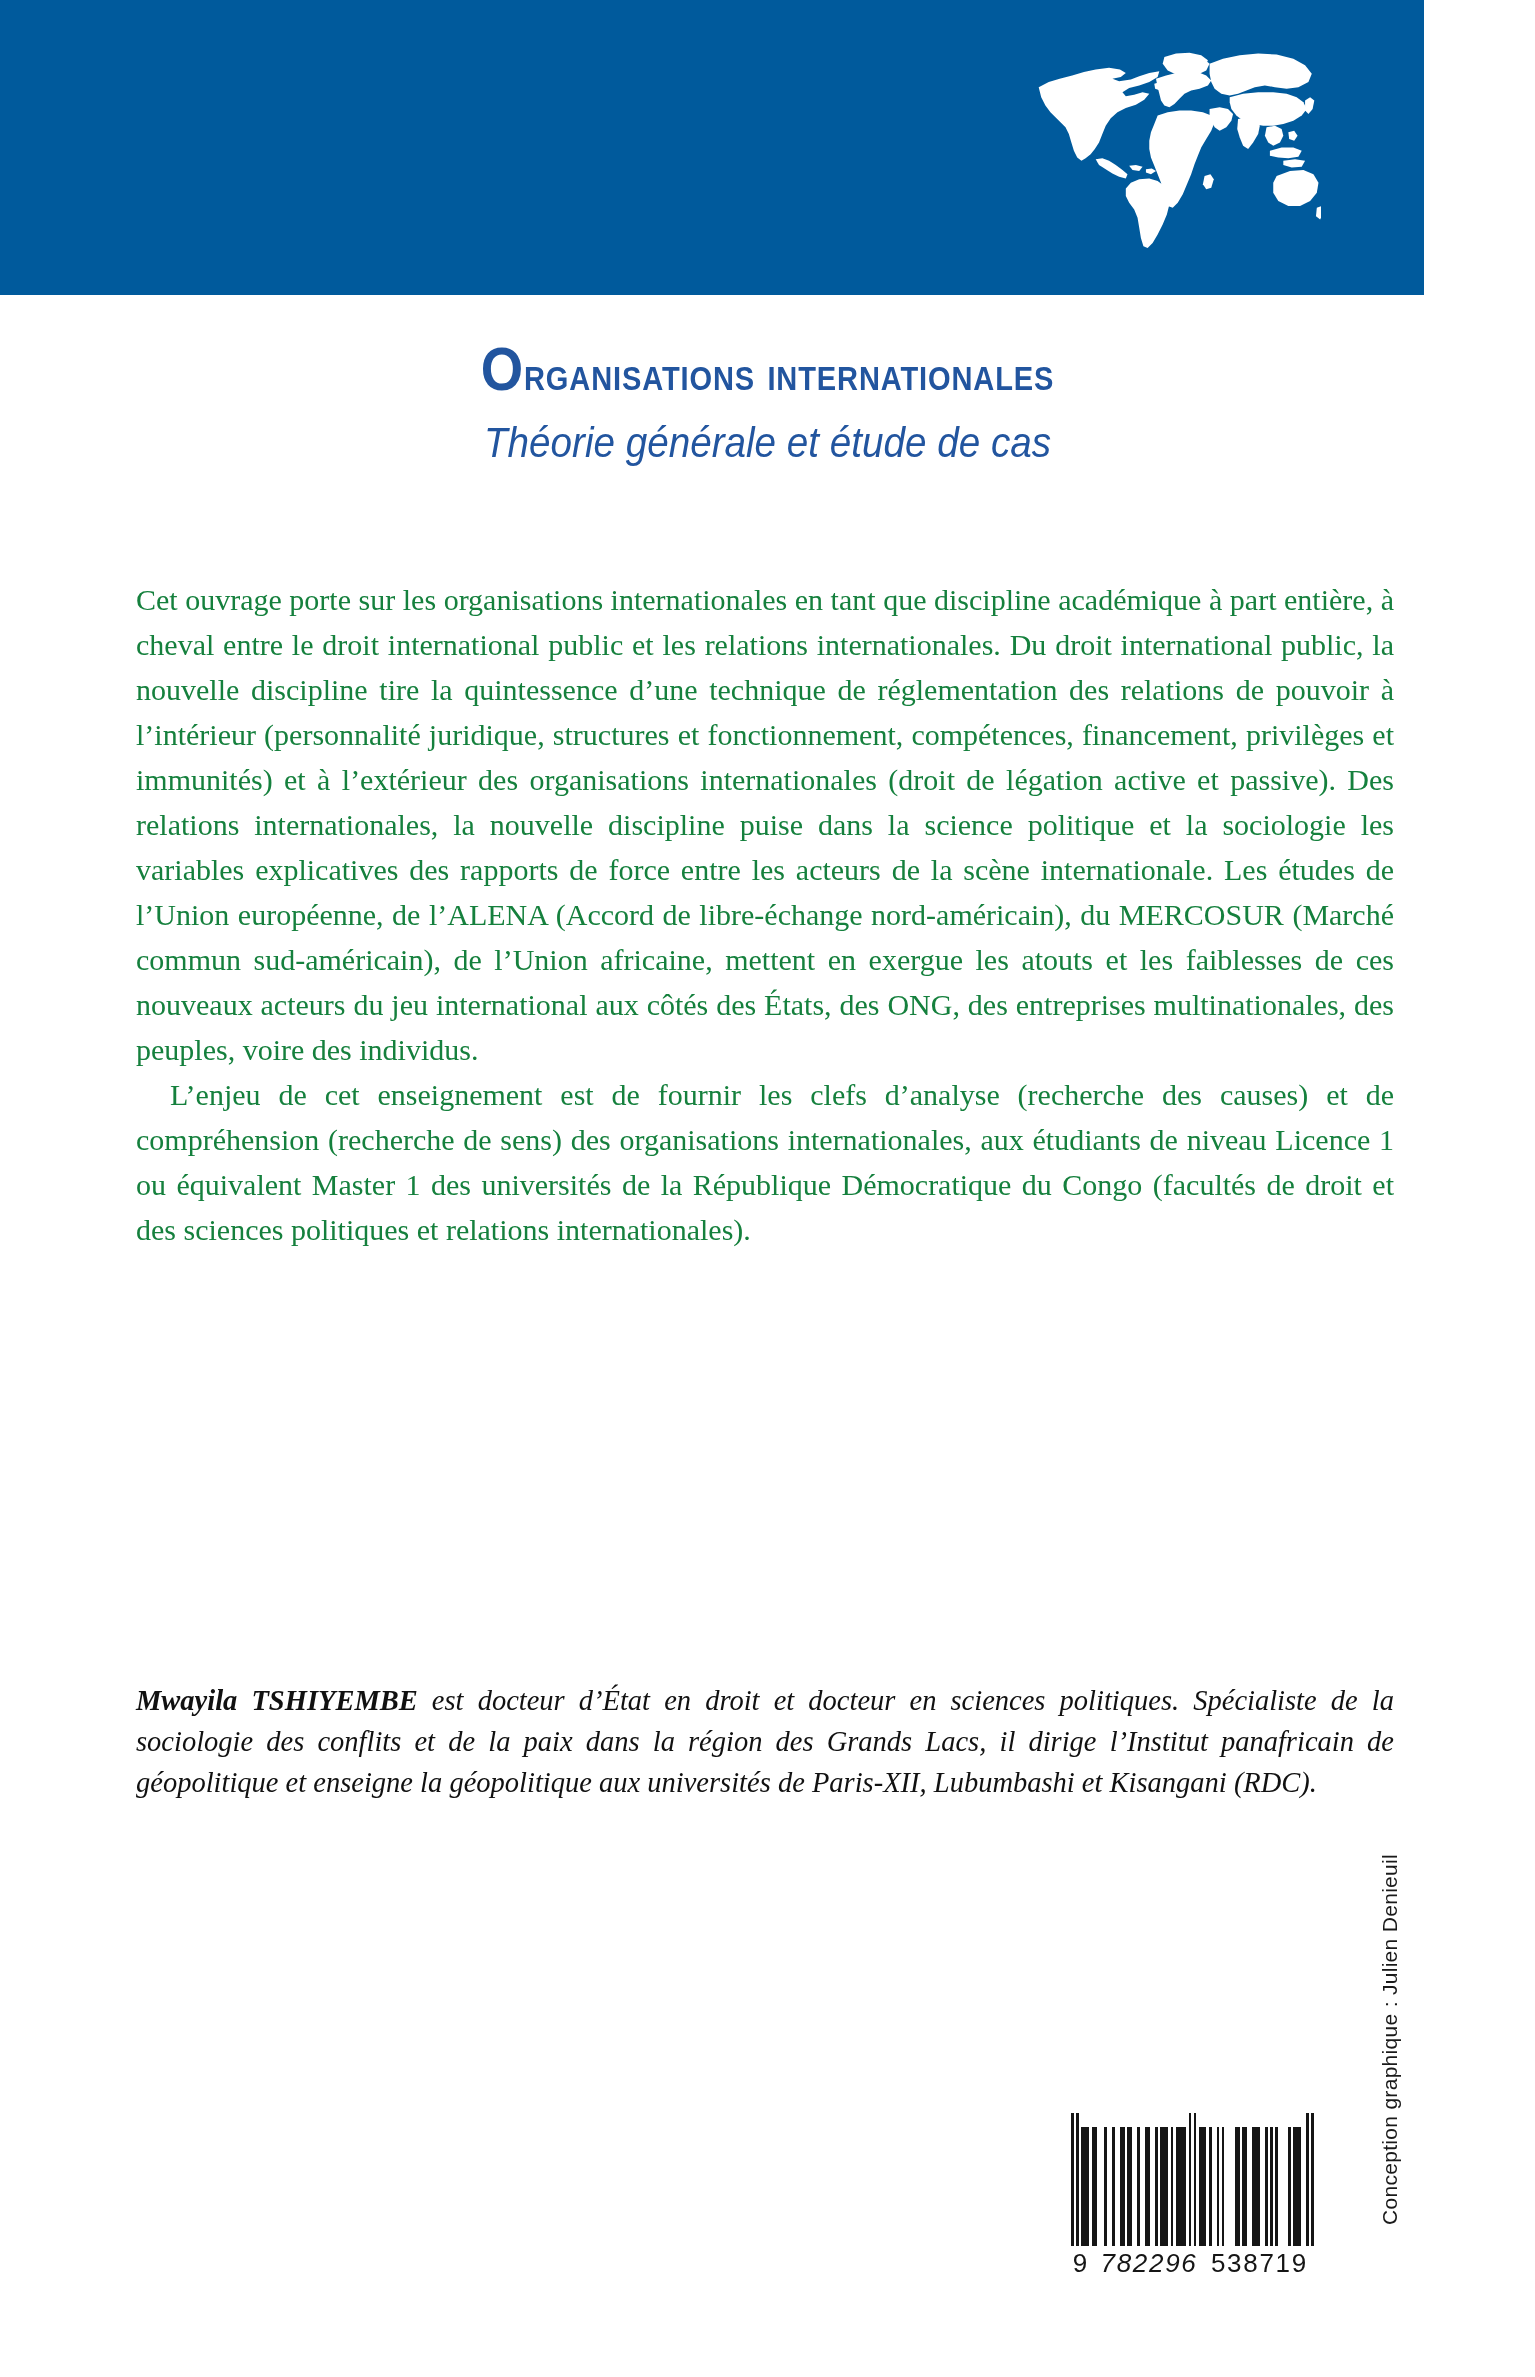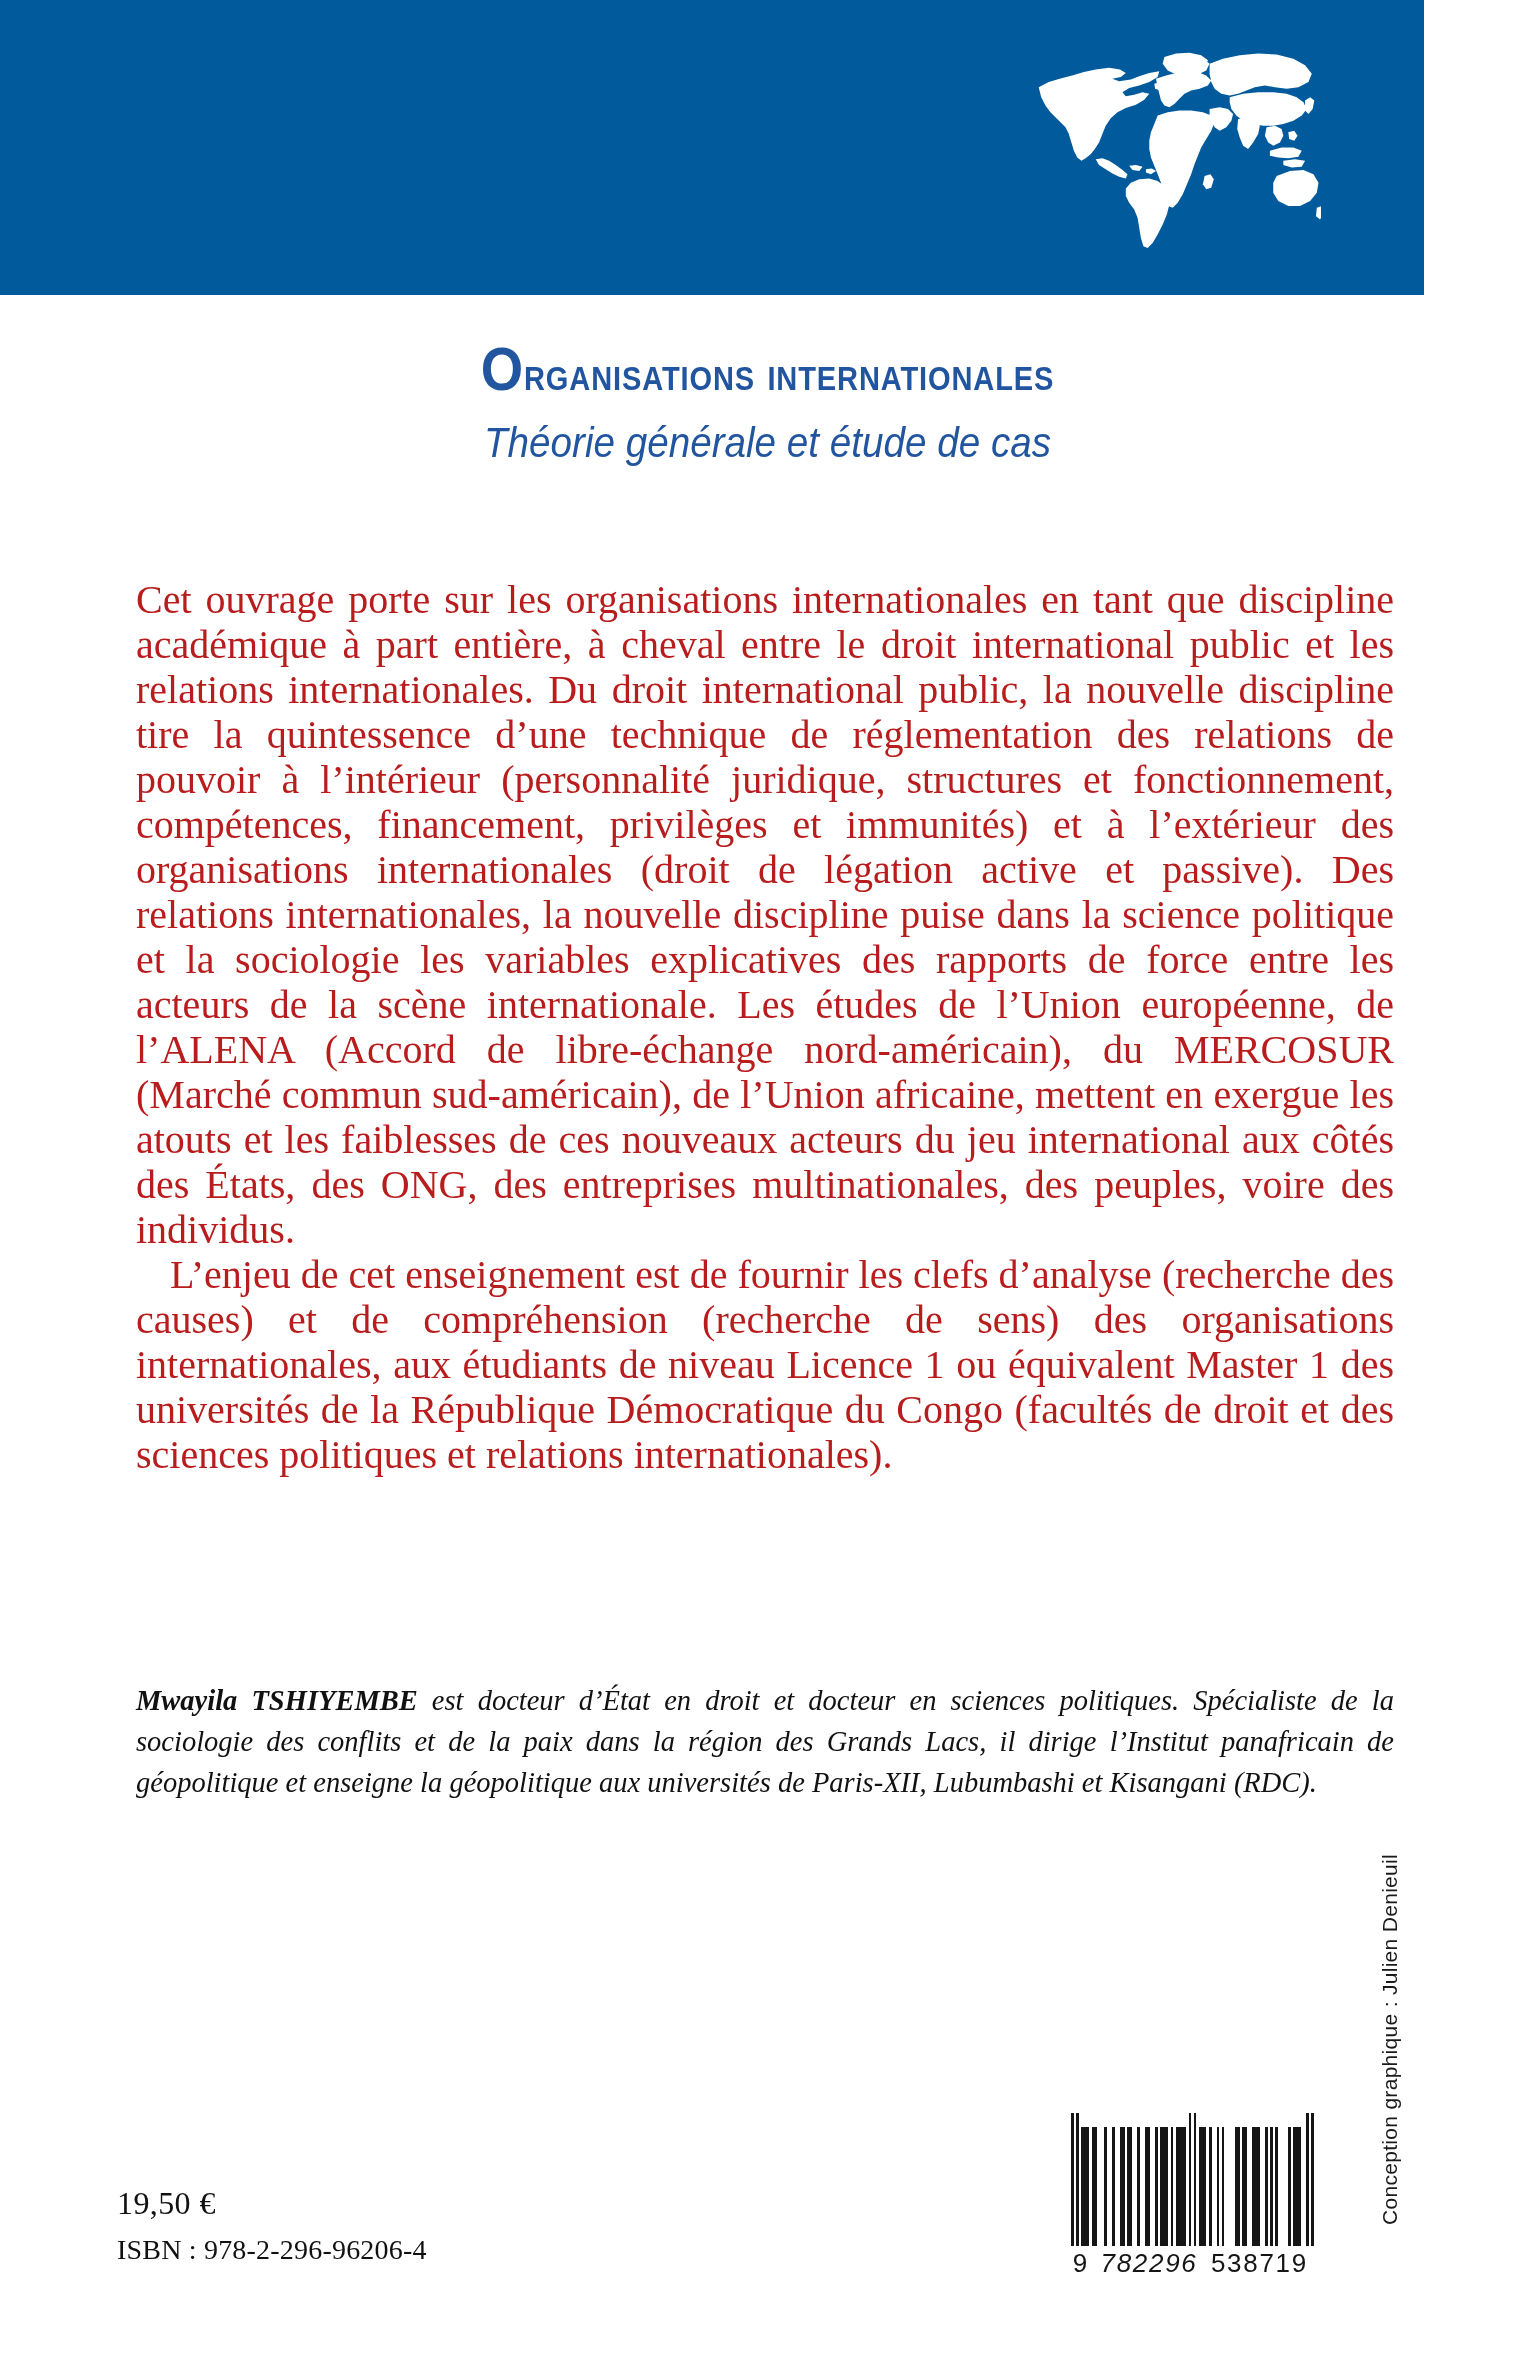--- a/index.html
+++ b/index.html
@@ -76,23 +76,23 @@
   
   .blurb {
     position: absolute;
     left: 136px;
     top: 577px;
     width: 1258px;
   }
   .blurb p {
     margin: 0;
     font-family: "Liberation Serif", serif;
-    font-size: 40px;
+    font-size: 30px;
     line-height: 45px;
-    color: #b91c1c;
+    color: #15803d;
     text-align: justify;
     text-justify: inter-word;
     hyphens: none;
   }
   .blurb p.indent {
     text-indent: 34px;
   }
 
   
   .bio {
@@ -248,24 +248,20 @@
     <p>Cet ouvrage porte sur les organisations internationales en tant que discipline académique à part entière, à cheval entre le droit international public et les relations internationales. Du droit international public, la nouvelle discipline tire la quintessence d’une technique de réglementation des relations de pouvoir à l’intérieur (personnalité juridique, structures et fonctionnement, compétences, financement, privilèges et immunités) et à l’extérieur des organisations internationales (droit de légation active et passive). Des relations internationales, la nouvelle discipline puise dans la science politique et la sociologie les variables explicatives des rapports de force entre les acteurs de la scène internationale. Les études de l’Union européenne, de l’ALENA (Accord de libre-échange nord-américain), du MERCOSUR (Marché commun sud-américain), de l’Union africaine, mettent en exergue les atouts et les faiblesses de ces nouveaux acteurs du jeu international aux côtés des États, des ONG, des entreprises multinationales, des peuples, voire des individus.</p>
     <p class="indent">L’enjeu de cet enseignement est de fournir les clefs d’analyse (recherche des causes) et de compréhension (recherche de sens) des organisations internationales, aux étudiants de niveau Licence 1 ou équivalent Master 1 des universités de la République Démocratique du Congo (facultés de droit et des sciences politiques et relations internationales).</p>
   </div>
 
   <div class="bio">
     <p><span class="author-name">Mwayila TSHIYEMBE</span><span> est docteur d’État en droit et docteur en sciences politiques. Spécialiste de la sociologie des conflits et de la paix dans la région des Grands Lacs, il dirige l’Institut panafricain de géopolitique et enseigne la géopolitique aux universités de Paris-XII, Lubumbashi et Kisangani (RDC).</span></p>
   </div>
 
   <div class="credit-vertical">Conception graphique : Julien Denieuil</div>
 
-  <div class="footer-left">
-    <div class="price">19,50 €</div>
-    <div class="isbn">ISBN : 978-2-296-96206-4</div>
-  </div>
 
   <div class="barcode">
     <div class="barcode-bars" id="barcode-bars">
         <i class="guard" style="width: 2.6px;"></i>
         <i class="sp" style="width: 2.6px;"></i>
         <i class="guard" style="width: 2.6px;"></i>
         <i class="sp" style="width: 2.6px;"></i>
         <i style="width: 7.7px;"></i>
         <i class="sp" style="width: 2.6px;"></i>
         <i style="width: 5.1px;"></i>

